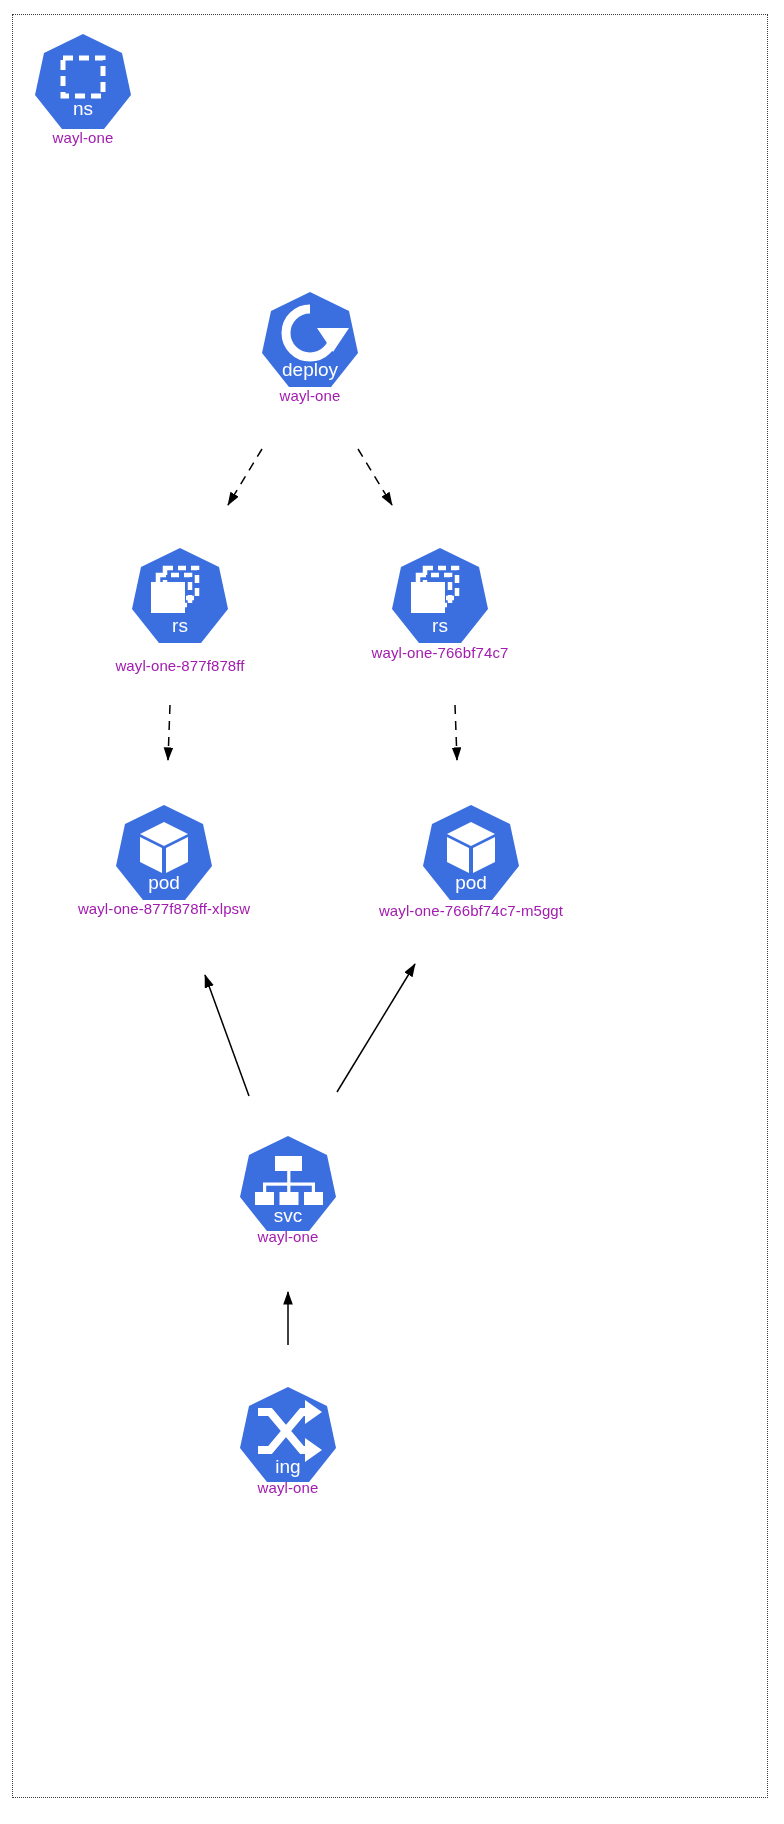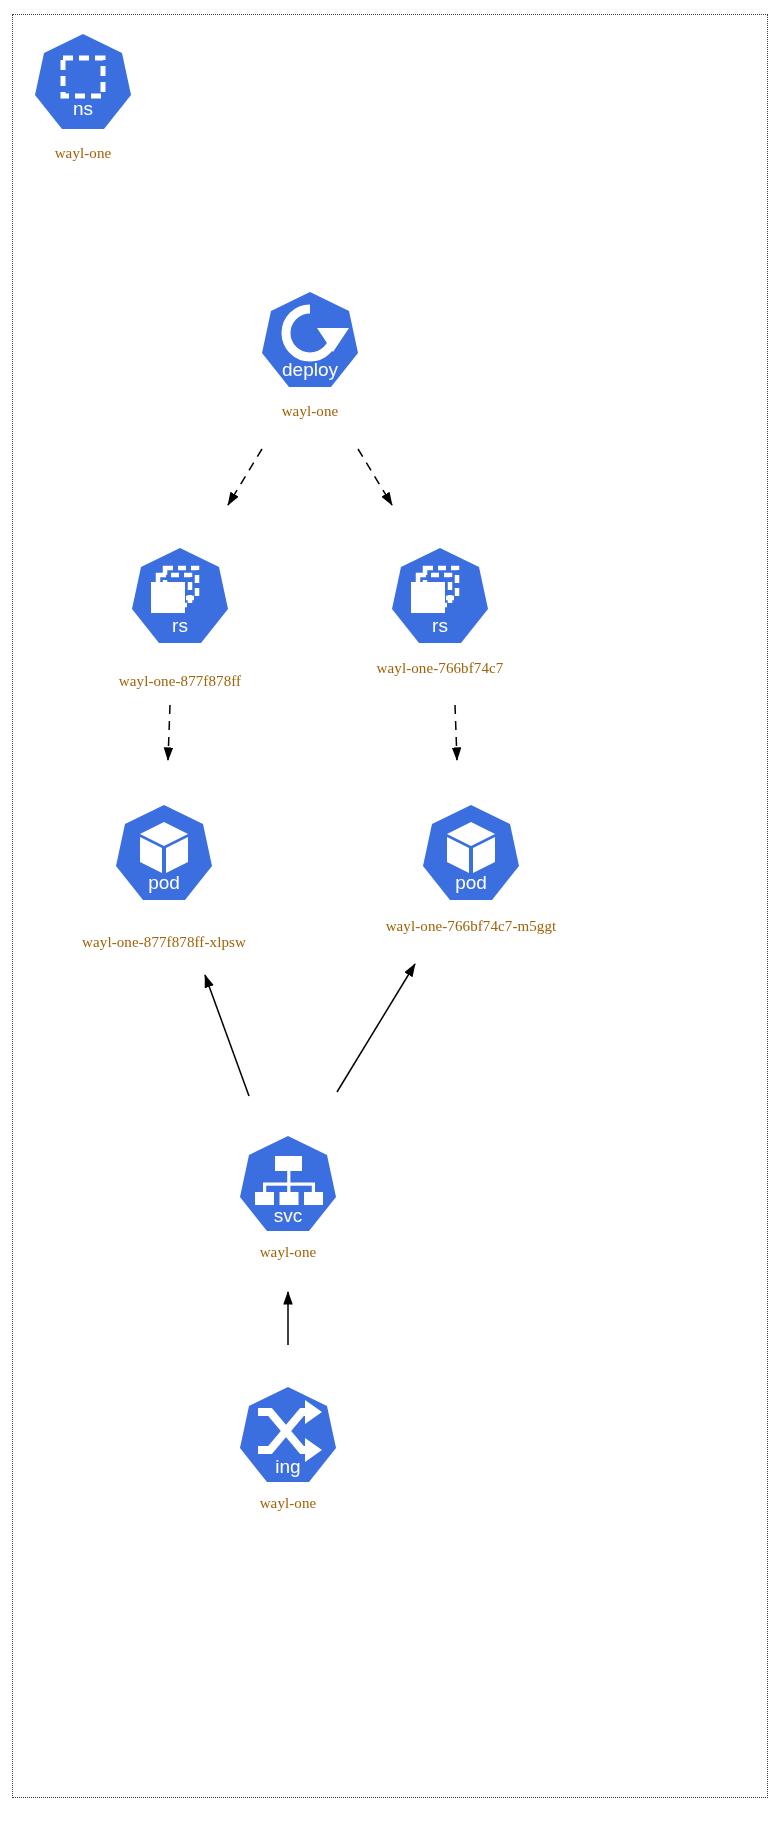--- a/index.html
+++ b/index.html
@@ -28,25 +28,24 @@
     transform:translate(-50%,-50%);
     width:100px;height:100px;
   }
   .node svg{display:block;overflow:visible;}
 
   .node-caption{
     position:absolute;
     left:50%;
     transform:translateX(-50%);
     white-space:nowrap;
-    font-family:Liberation Serif, serif;
+    font-family:Liberation Sans, sans-serif;
     font-size:15px;
-    color:#a16207;
+    color:#a21caf;
     letter-spacing:0.1px;
-    margin-top:16px;
   }
   .kindlabel{
     font-family:"Liberation Sans", sans-serif;
     font-size:19px;
     fill:#ffffff;
   }
 
   .edges{position:absolute;left:0;top:0;width:784px;height:1824px;pointer-events:none;}
 </style>
 </head>
@@ -154,21 +153,21 @@
       <svg viewBox="0 0 100 100" width="100" height="100">
         <polygon points="50,2 89,21 98,63 71,97 29,97 2,63 11,21" fill="#3b6fe0"></polygon>
         <g>
           <polygon points="50,19 74,31 50,43 26,31" fill="#ffffff"></polygon>
           <polygon points="26,34 48,45 48,70 26,59" fill="#ffffff"></polygon>
           <polygon points="52,45 74,34 74,59 52,70" fill="#ffffff"></polygon>
         </g>
         <text class="kindlabel" x="50" y="86" text-anchor="middle">pod</text>
       </svg>
     </div>
-    <div class="node-caption" style="top:65px;">wayl-one-877f878ff-xlpsw</div>
+    <div class="node-caption" style="top:47px;">wayl-one-877f878ff-xlpsw</div>
   </div>
 
   <div class="node" style="left:471px; top:853px;">
     <div class="hexwrap">
       <svg viewBox="0 0 100 100" width="100" height="100">
         <polygon points="50,2 89,21 98,63 71,97 29,97 2,63 11,21" fill="#3b6fe0"></polygon>
         <g>
           <polygon points="50,19 74,31 50,43 26,31" fill="#ffffff"></polygon>
           <polygon points="26,34 48,45 48,70 26,59" fill="#ffffff"></polygon>
           <polygon points="52,45 74,34 74,59 52,70" fill="#ffffff"></polygon>

